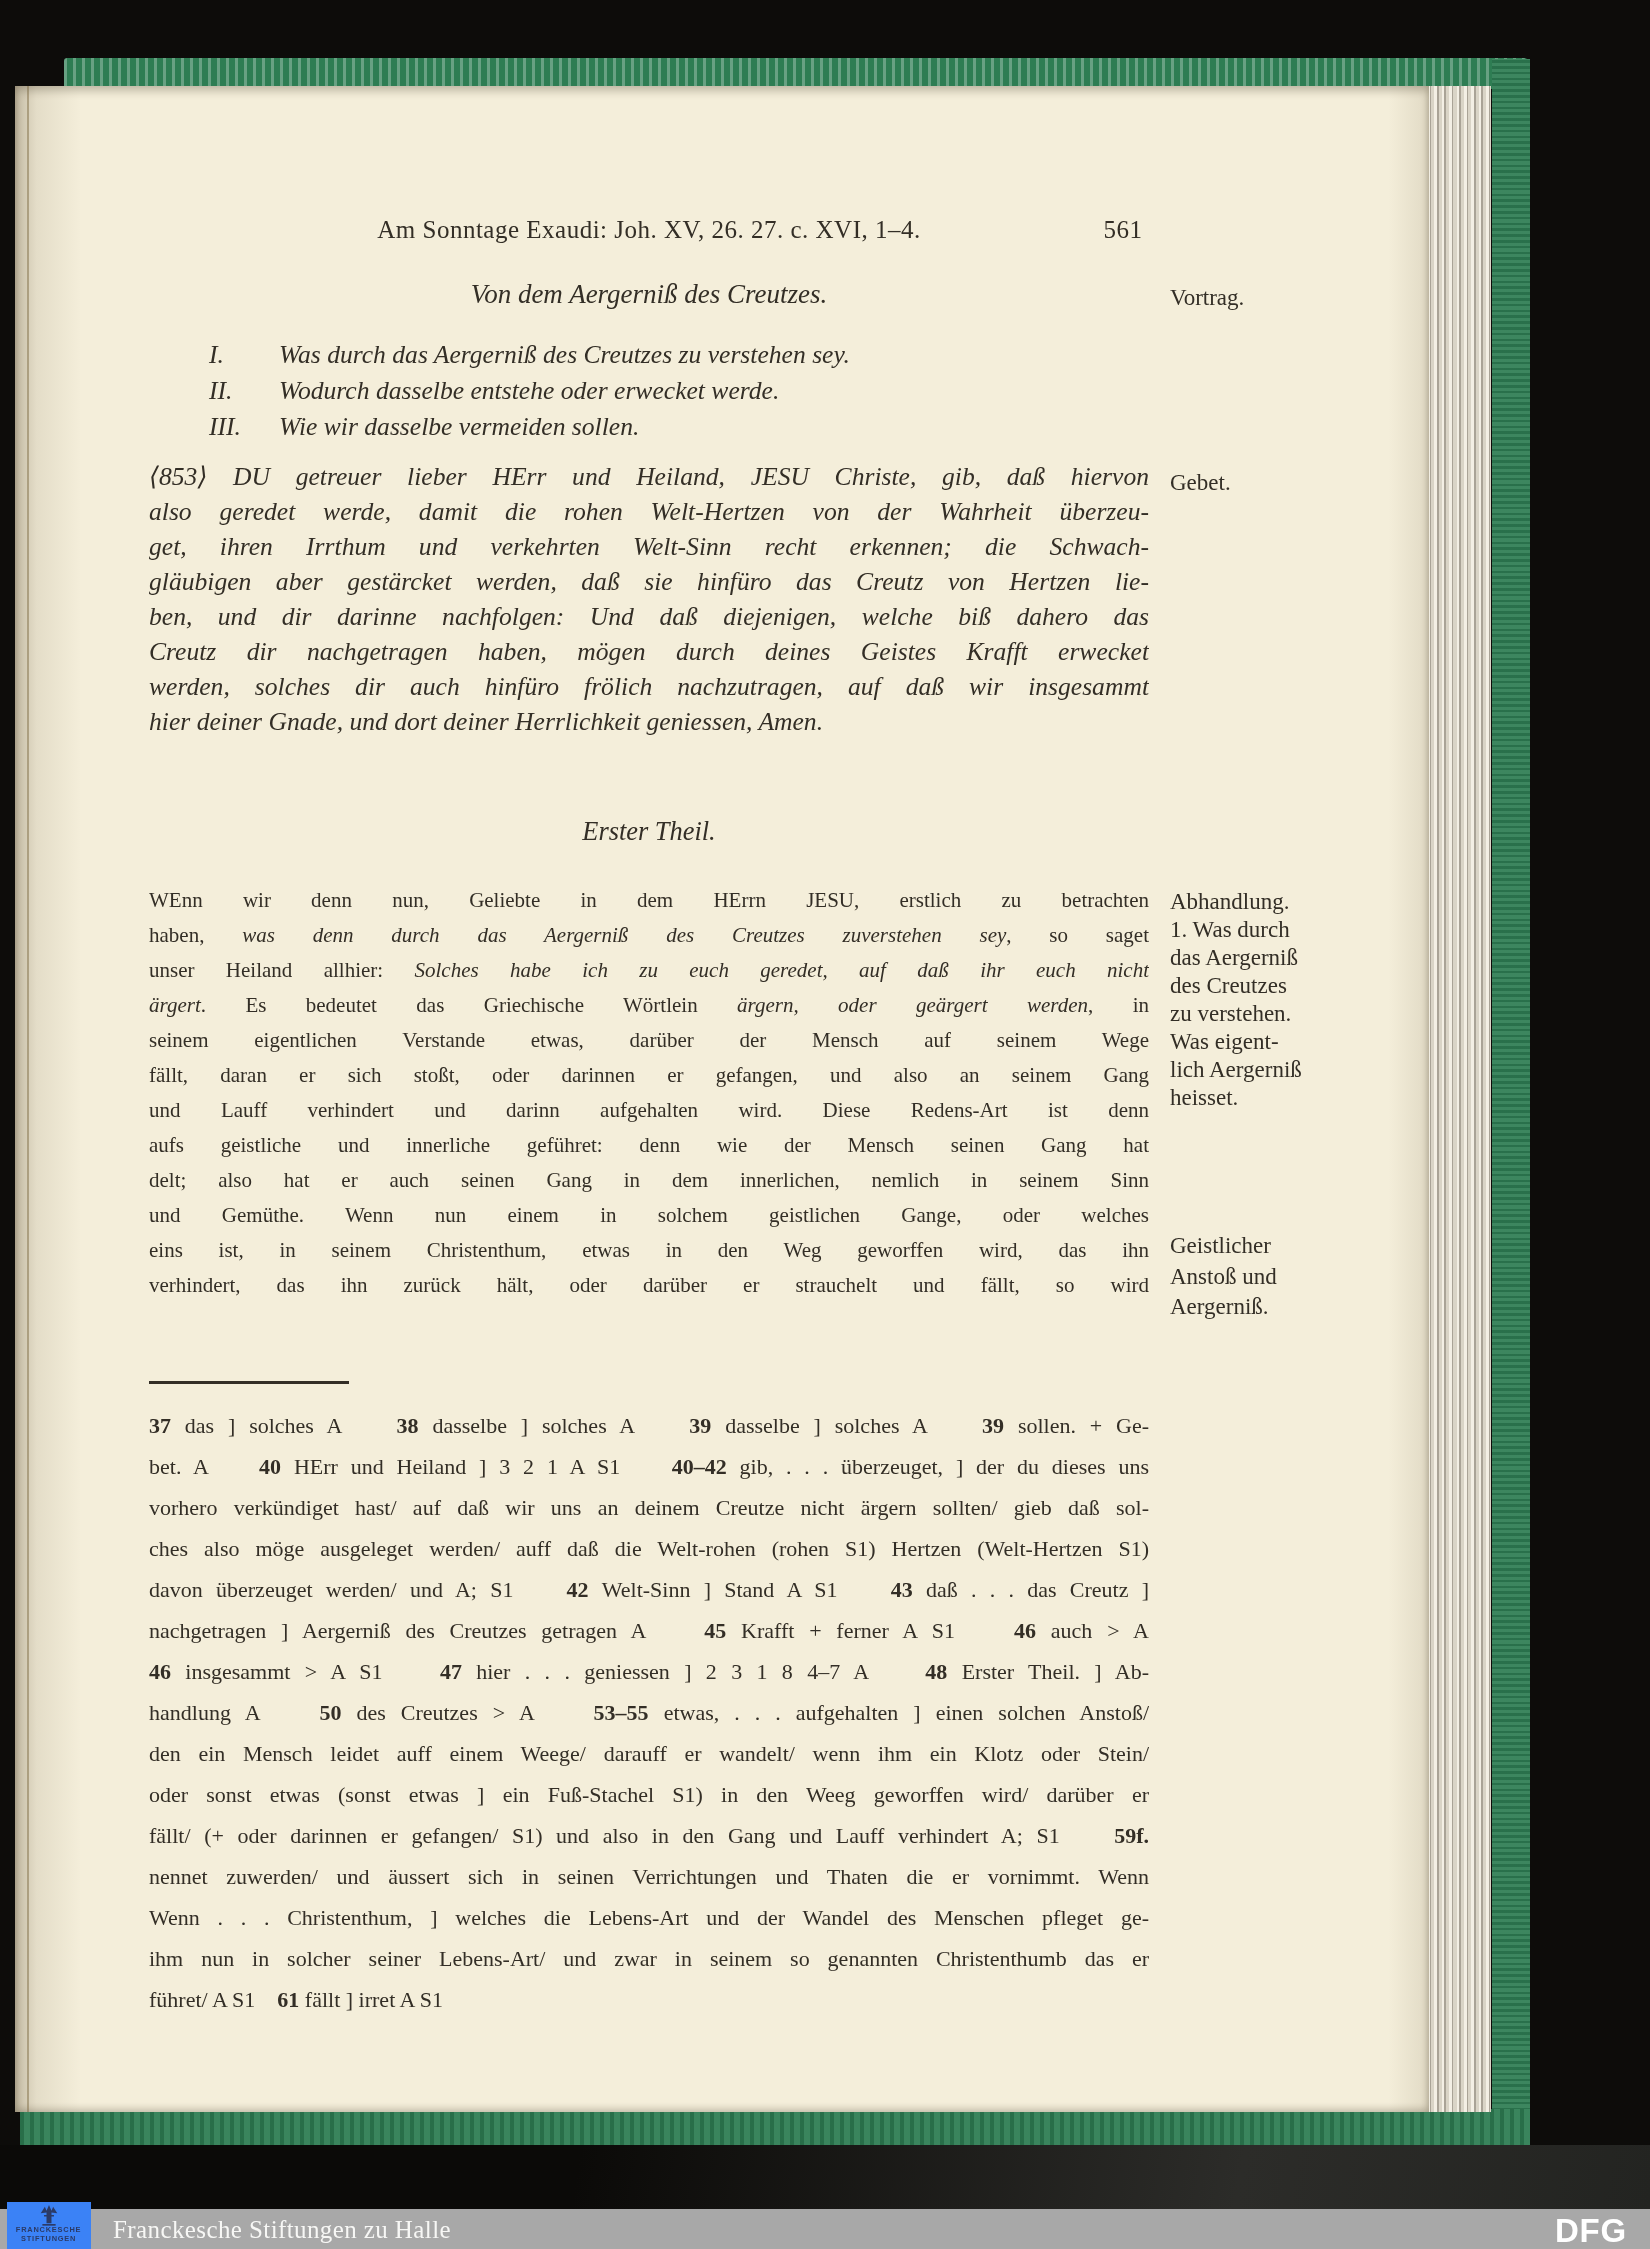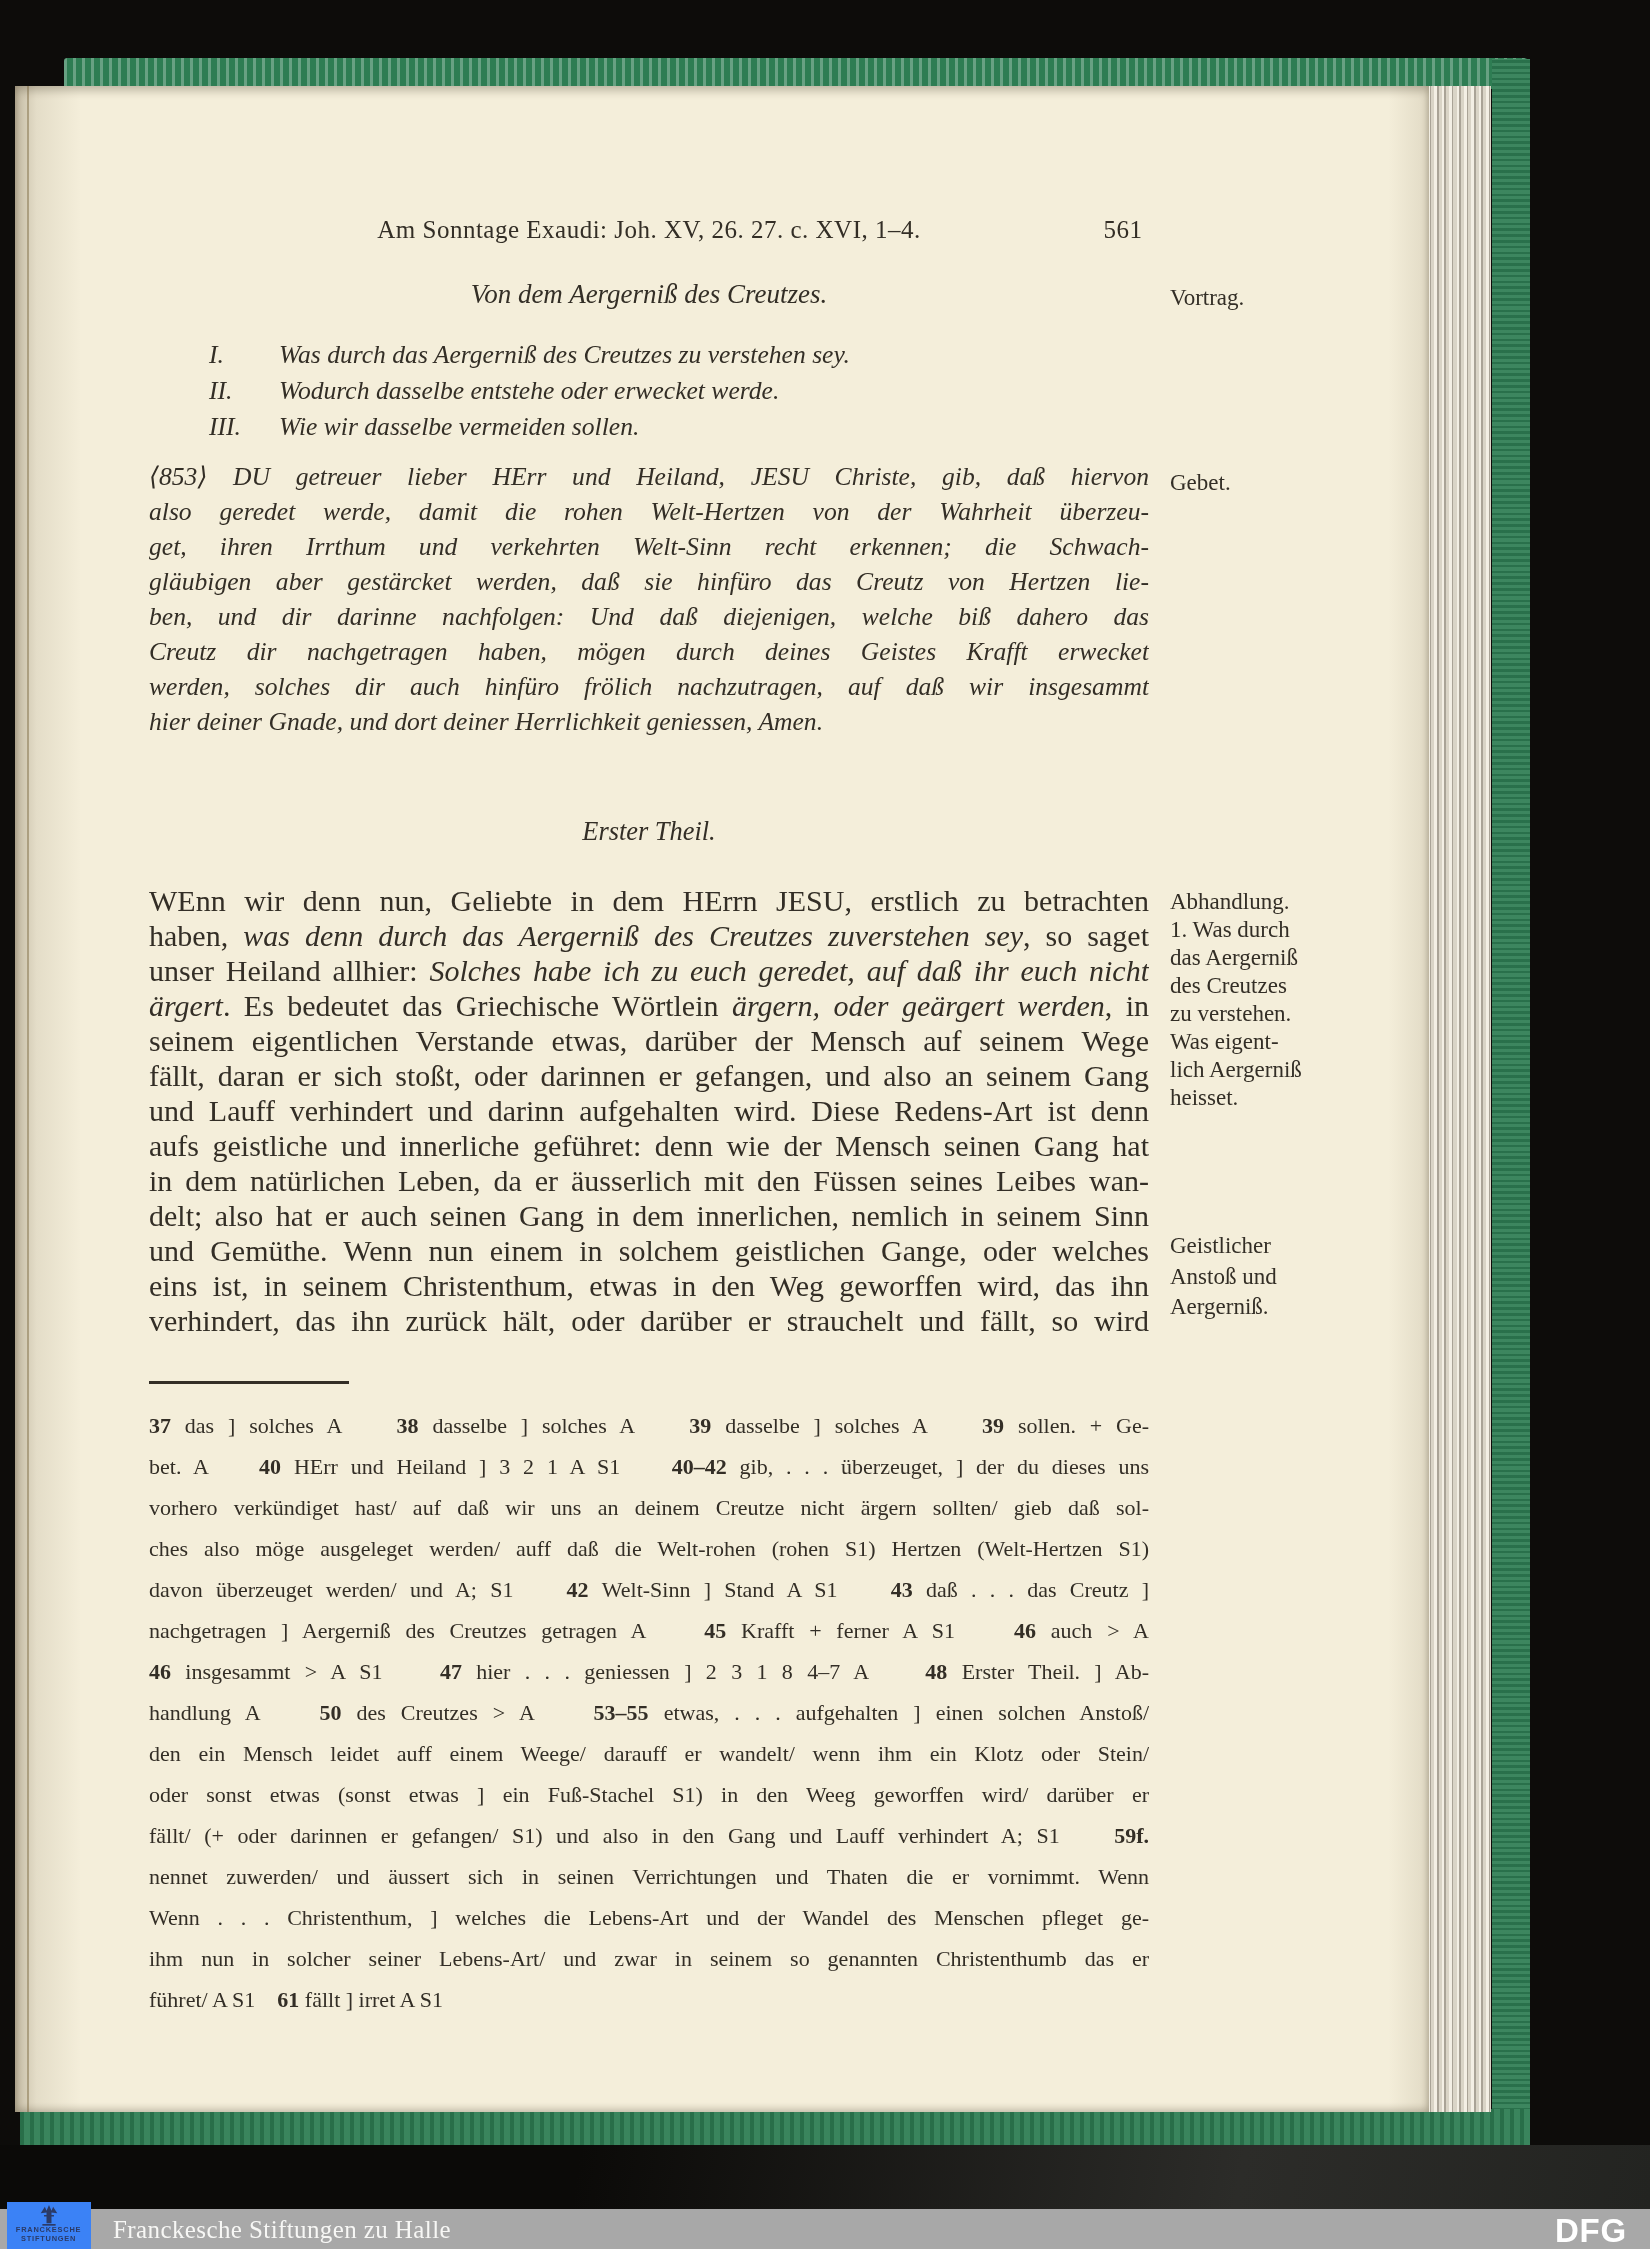--- a/index.html
+++ b/index.html
@@ -42,21 +42,21 @@
   
   .sermon-title{top:277px;font-size:27px;line-height:35px;font-style:italic;text-align:center;}
   .section-heading{top:814px;font-size:26.4px;line-height:35px;font-style:italic;text-align:center;}
   
   .outline{position:absolute;left:209px;top:337px;width:908px;font-size:25.6px;font-style:italic;}
   .outline-row{height:36px;line-height:36px;}
   .outline-num{display:inline-block;width:70px;}
   
   .prayer{top:459px;font-size:25.6px;}
   .prayer .tline{height:35px;line-height:35px;}
-  .bodytext{top:883px;font-size:30px;}
+  .bodytext{top:883px;font-size:21px;}
   .bodytext .tline{height:35px;line-height:35px;}
   
   .margin-note{position:absolute;left:1170px;font-size:23px;line-height:28px;white-space:nowrap;}
   .margin-block{position:absolute;left:1170px;font-size:23px;white-space:nowrap;}
   .margin-block .tline{text-align:left;text-align-last:left;}
   .abhandlung{top:888px;}
   .abhandlung .tline{height:28px;line-height:28px;}
   .geistlicher{top:1231px;}
   .geistlicher .tline{height:30.5px;line-height:30.5px;}
   
@@ -123,21 +123,20 @@
 
     <div class="col bodytext">
         <div class="tline"><span>WEnn wir denn nun, Geliebte in dem HErrn JESU, erstlich zu betrachten</span></div>
         <div class="tline"><span>haben, </span><span class="it">was denn durch das Aergerniß des Creutzes zuverstehen sey</span><span>, so saget</span></div>
         <div class="tline"><span>unser Heiland allhier: </span><span class="it">Solches habe ich zu euch geredet, auf daß ihr euch nicht</span></div>
         <div class="tline"><span class="it">ärgert</span><span>. Es bedeutet das Griechische Wörtlein </span><span class="it">ärgern, oder geärgert werden</span><span>, in</span></div>
         <div class="tline"><span>seinem eigentlichen Verstande etwas, darüber der Mensch auf seinem Wege</span></div>
         <div class="tline"><span>fällt, daran er sich stoßt, oder darinnen er gefangen, und also an seinem Gang</span></div>
         <div class="tline"><span>und Lauff verhindert und darinn aufgehalten wird. Diese Redens-Art ist denn</span></div>
         <div class="tline"><span>aufs geistliche und innerliche geführet: denn wie der Mensch seinen Gang hat</span></div>
-        <div class="tline"><span>in dem natürlichen Leben, da er äusserlich mit den Füssen seines Leibes wan-</span></div>
         <div class="tline"><span>delt; also hat er auch seinen Gang in dem innerlichen, nemlich in seinem Sinn</span></div>
         <div class="tline"><span>und Gemüthe. Wenn nun einem in solchem geistlichen Gange, oder welches</span></div>
         <div class="tline"><span>eins ist, in seinem Christenthum, etwas in den Weg geworffen wird, das ihn</span></div>
         <div class="tline"><span>verhindert, das ihn zurück hält, oder darüber er strauchelt und fällt, so wird</span></div>
       </div>
     <div class="margin-block abhandlung">
         <div class="tline"><span>Abhandlung.</span></div>
         <div class="tline"><span>1. Was durch</span></div>
         <div class="tline"><span>das Aergerniß</span></div>
         <div class="tline"><span>des Creutzes</span></div>

